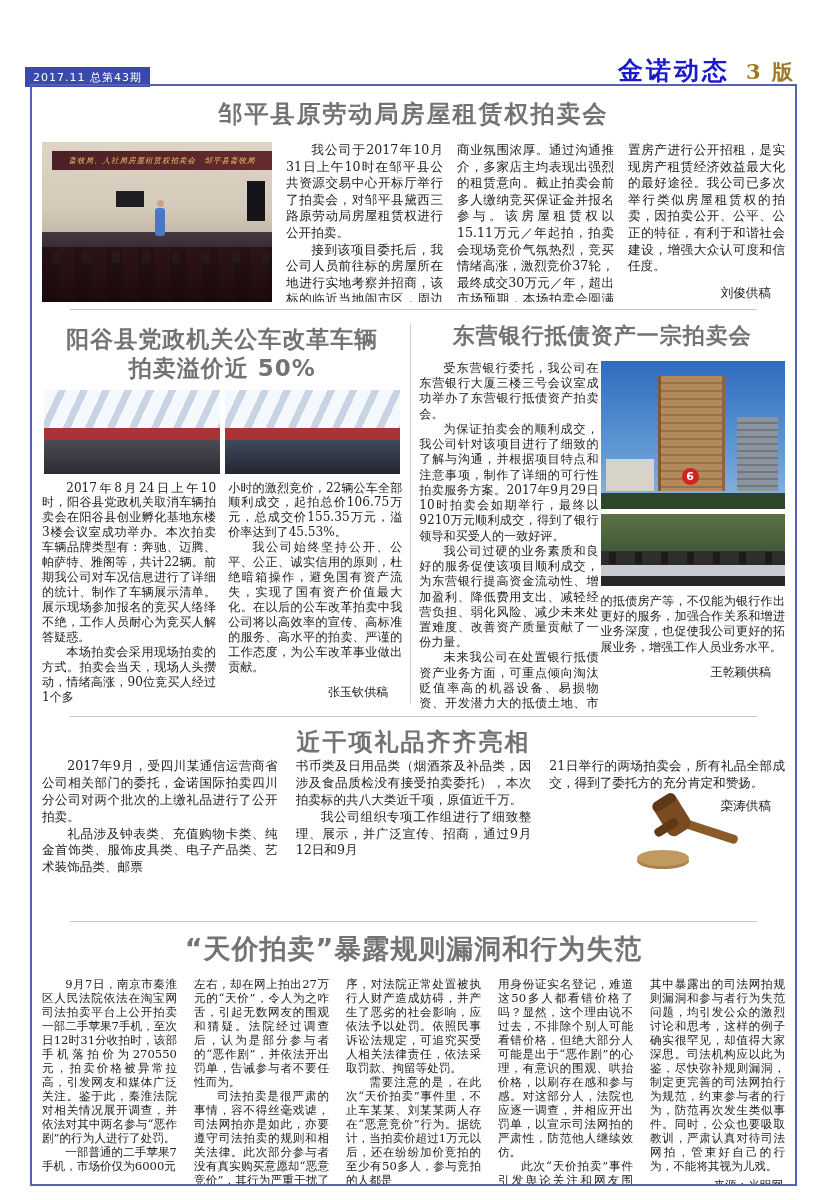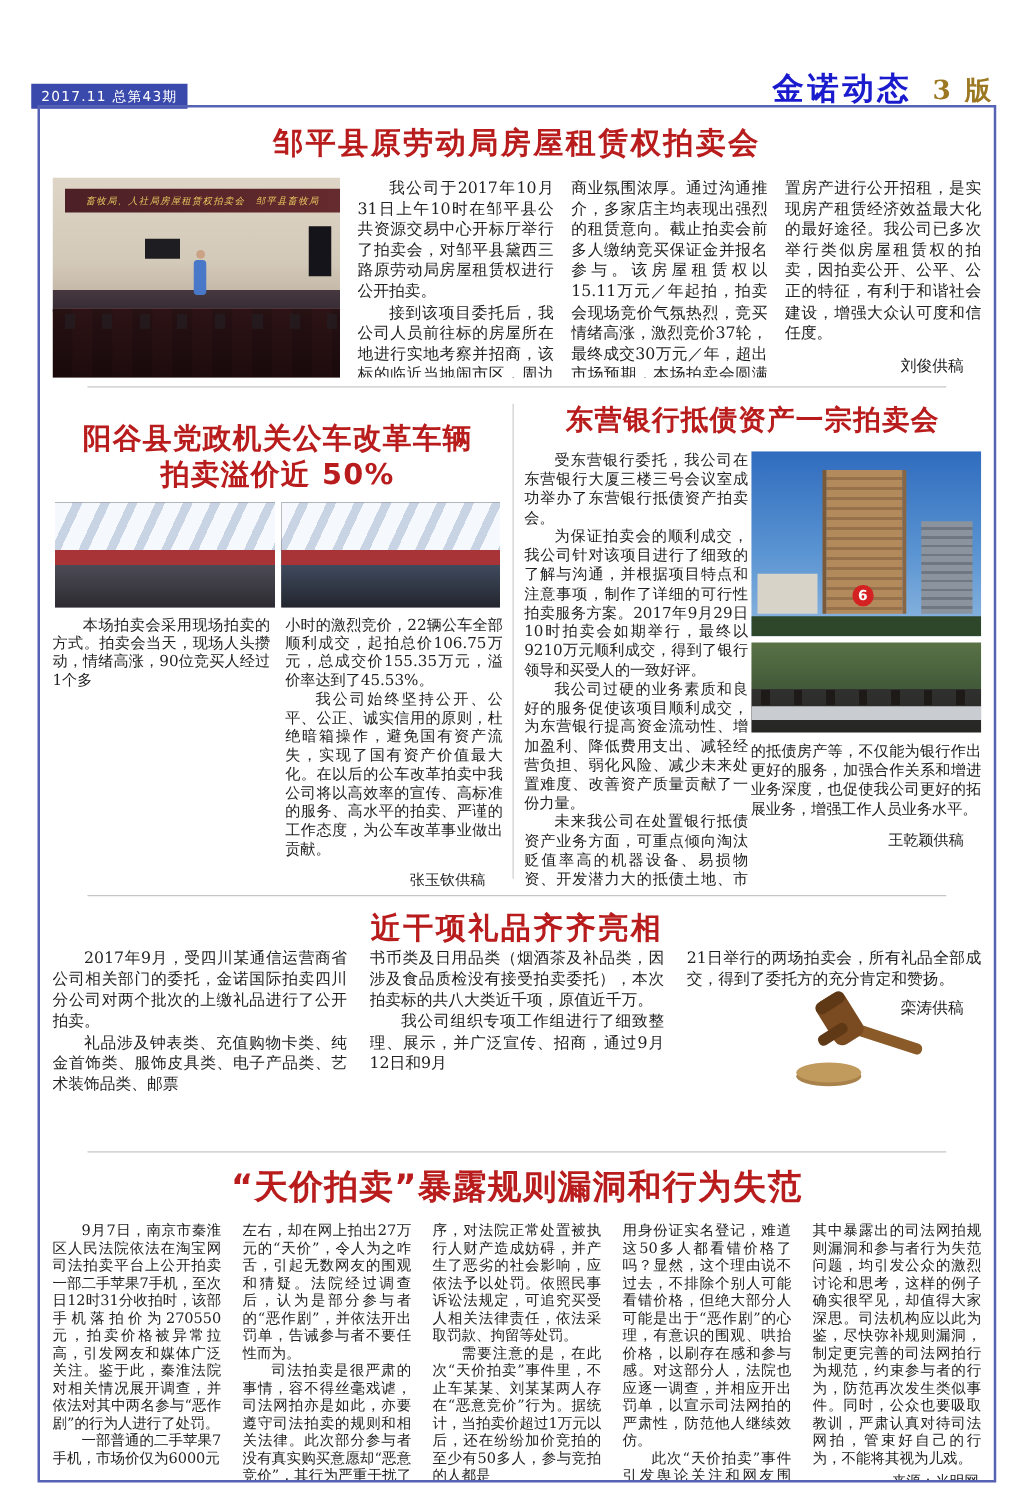--- a/index.html
+++ b/index.html
@@ -12,21 +12,21 @@
   .mast-right{display:flex;align-items:baseline;}
   .mast-title{font-family:"DejaVu Sans","Liberation Sans",sans-serif;font-weight:bold;
               font-size:25px;color:#1b1bce;letter-spacing:3px;}
   .page-no{font-family:"DejaVu Serif","Liberation Serif",serif;font-weight:bold;
            font-size:21px;color:#9c7822;margin-left:16px;letter-spacing:2px;}
   
   .frame{position:absolute;top:84px;left:30px;right:30px;bottom:14px;border:2px solid #5663b5;
          padding:4px 10px;box-sizing:border-box;overflow:hidden;}
   .sep{border-top:1px solid #c6c6c6;margin:7px 28px;}
   h1,h2,h3{font-family:"DejaVu Sans","Liberation Sans",sans-serif;text-align:center;
-           color:#b91c1c;margin:0;font-weight:bold;}
+           color:#737373;margin:0;font-weight:bold;}
   p{margin:0;text-align:justify;}
   p.ind{text-indent:2em;}
   .sig{text-align:right;padding-right:14px;margin-top:10px;text-indent:0;}
   
   .a1{height:212px;overflow:hidden;}
   .a1 h1{font-size:24px;margin:8px 0 12px;letter-spacing:2px;}
   .a1-row{display:flex;gap:14px;height:168px;overflow:hidden;}
   .a1 .col{flex:1;overflow:hidden;}
   .a1 p{font-size:12.6px;line-height:1.32;}
   
@@ -44,21 +44,21 @@
   .p1-crowd{position:absolute;left:0;right:0;bottom:0;height:36%;
             background:repeating-linear-gradient(90deg,#5c3a3e 0 16px,#6d4347 16px 32px),
                        linear-gradient(#6a4a4e,#43282c);background-blend-mode:multiply;}
   .p1-heads{position:absolute;left:0;right:0;bottom:26%;height:12px;
             background:repeating-linear-gradient(90deg,transparent 0 10px,#241c20 10px 18px,transparent 18px 30px);
             border-radius:4px;opacity:.8;}
   
   .duo{display:flex;gap:8px;height:392px;overflow:hidden;}
   .vsep{width:1px;background:#cfcfcf;margin:6px 0;}
   .a2{width:48.5%;overflow:hidden;}
-  .a2 h2{font-size:23px;line-height:1.25;letter-spacing:1px;margin-top:20px;}
+  .a2 h2{font-size:23px;line-height:1.25;letter-spacing:1px;margin-top:8px;}
   .a2-photos{display:flex;gap:5px;margin:7px 2px 7px;}
   .photo2{position:relative;flex:1;height:84px;overflow:hidden;background:#3a3f4a;}
   .p2-ceiling{position:absolute;top:0;left:0;right:0;height:46%;
               background:repeating-linear-gradient(115deg,#f5f8fc 0 13px,#c8d4e3 13px 20px);}
   .p2-banner{position:absolute;top:46%;left:0;right:0;height:14%;background:#a83438;}
   .p2-floor{position:absolute;bottom:0;left:0;right:0;height:40%;
             background:linear-gradient(#4c4a54,#2d2b31);}
   .p2-floor.alt{background:linear-gradient(#3f4a5e,#23262e);}
   .a2-cols{display:flex;gap:12px;height:228px;overflow:hidden;}
   .a2 .col{flex:1;overflow:hidden;}
@@ -163,20 +163,21 @@
             <div class="p2-floor"></div>
           </div>
           <div class="photo2">
             <div class="p2-ceiling"></div>
             <div class="p2-banner"></div>
             <div class="p2-floor alt"></div>
           </div>
         </div>
         <div class="a2-cols">
           <div class="col">
+            <p class="ind">2017年8月24日上午10时，阳谷县党政机关取消车辆拍卖会在阳谷县创业孵化基地东楼3楼会议室成功举办。本次拍卖车辆品牌类型有：奔驰、迈腾、帕萨特、雅阁等，共计22辆。前期我公司对车况信息进行了详细的统计、制作了车辆展示清单。展示现场参加报名的竞买人络绎不绝，工作人员耐心为竞买人解答疑惑。</p>
             <p class="ind">本场拍卖会采用现场拍卖的方式。拍卖会当天，现场人头攒动，情绪高涨，90位竞买人经过1个多</p>
           </div>
           <div class="col">
             <p>小时的激烈竞价，22辆公车全部顺利成交，起拍总价106.75万元，总成交价155.35万元，溢价率达到了45.53%。</p>
             <p class="ind">我公司始终坚持公开、公平、公正、诚实信用的原则，杜绝暗箱操作，避免国有资产流失，实现了国有资产价值最大化。在以后的公车改革拍卖中我公司将以高效率的宣传、高标准的服务、高水平的拍卖、严谨的工作态度，为公车改革事业做出贡献。</p>
             <p class="sig">张玉钦供稿</p>
           </div>
         </div>
       </section>
 

